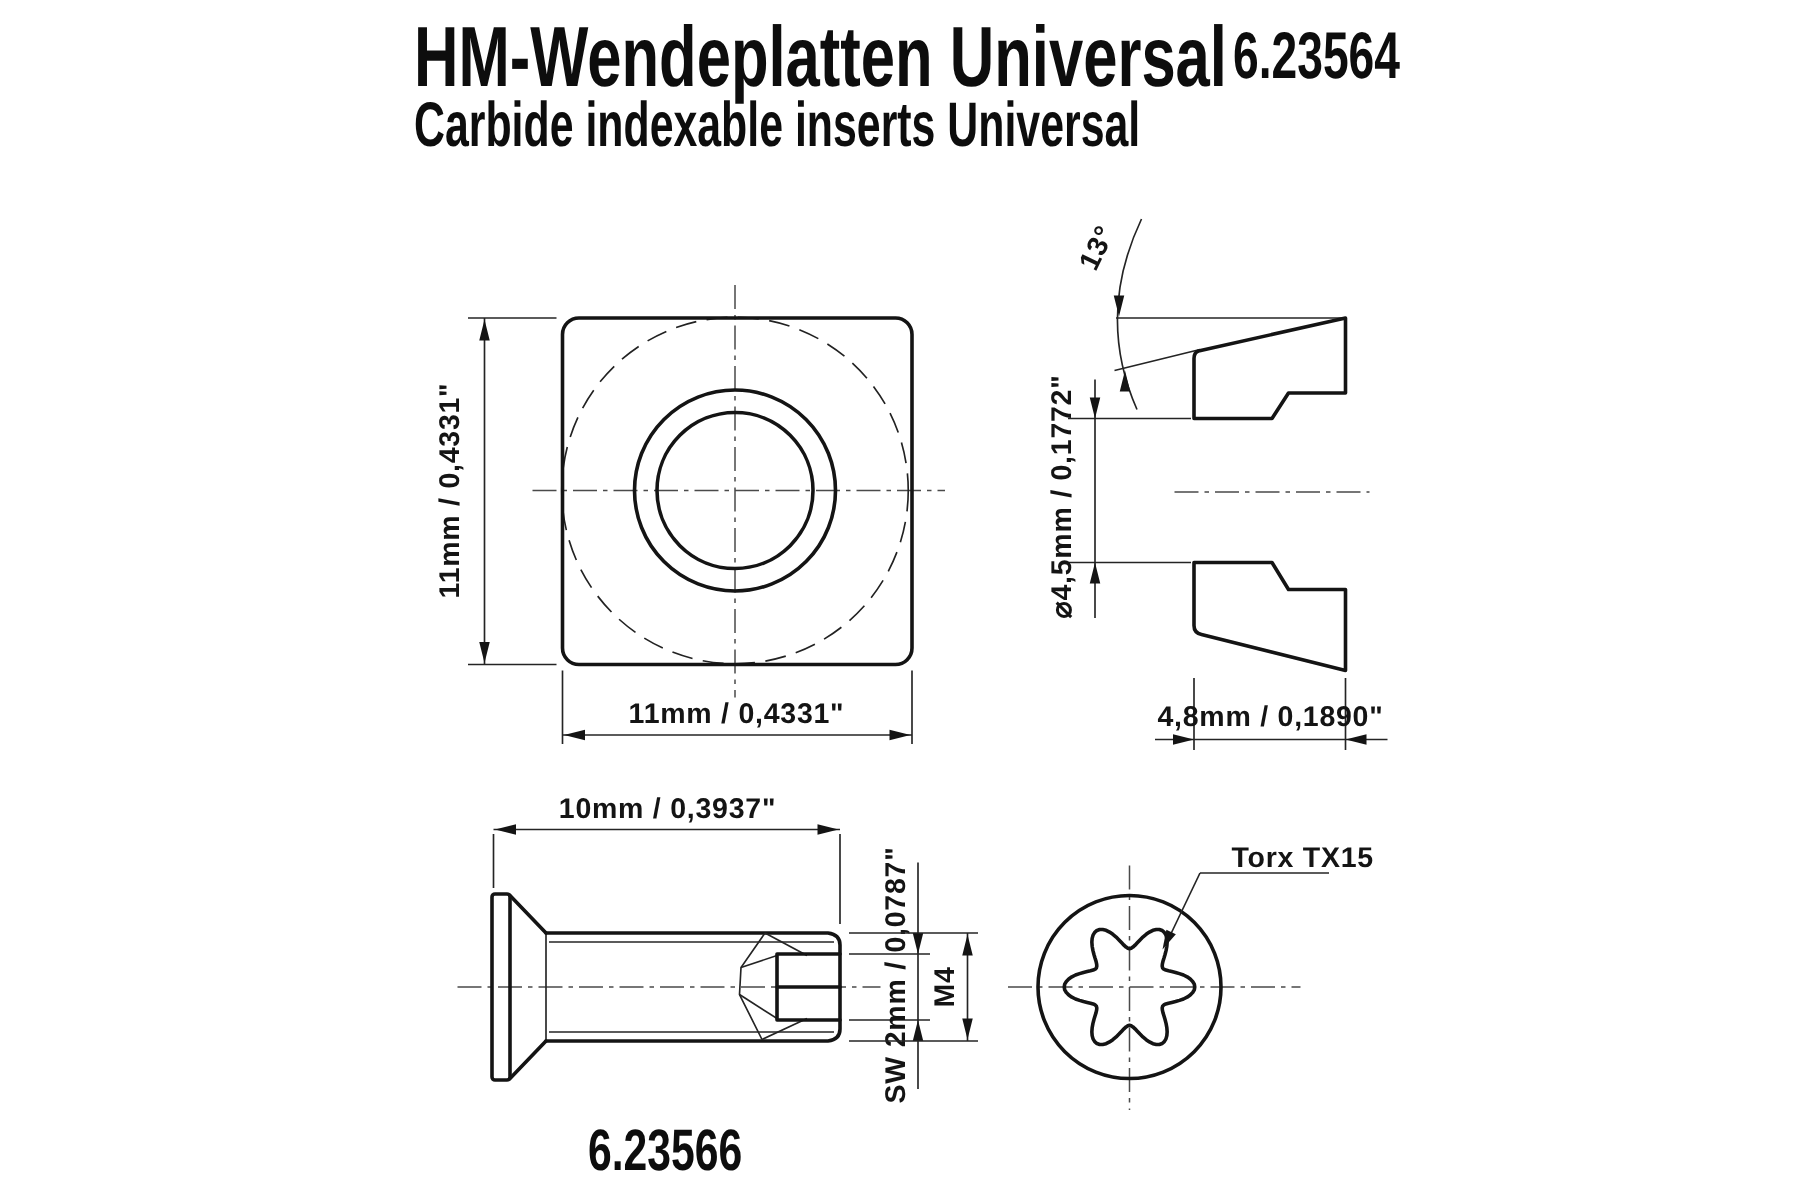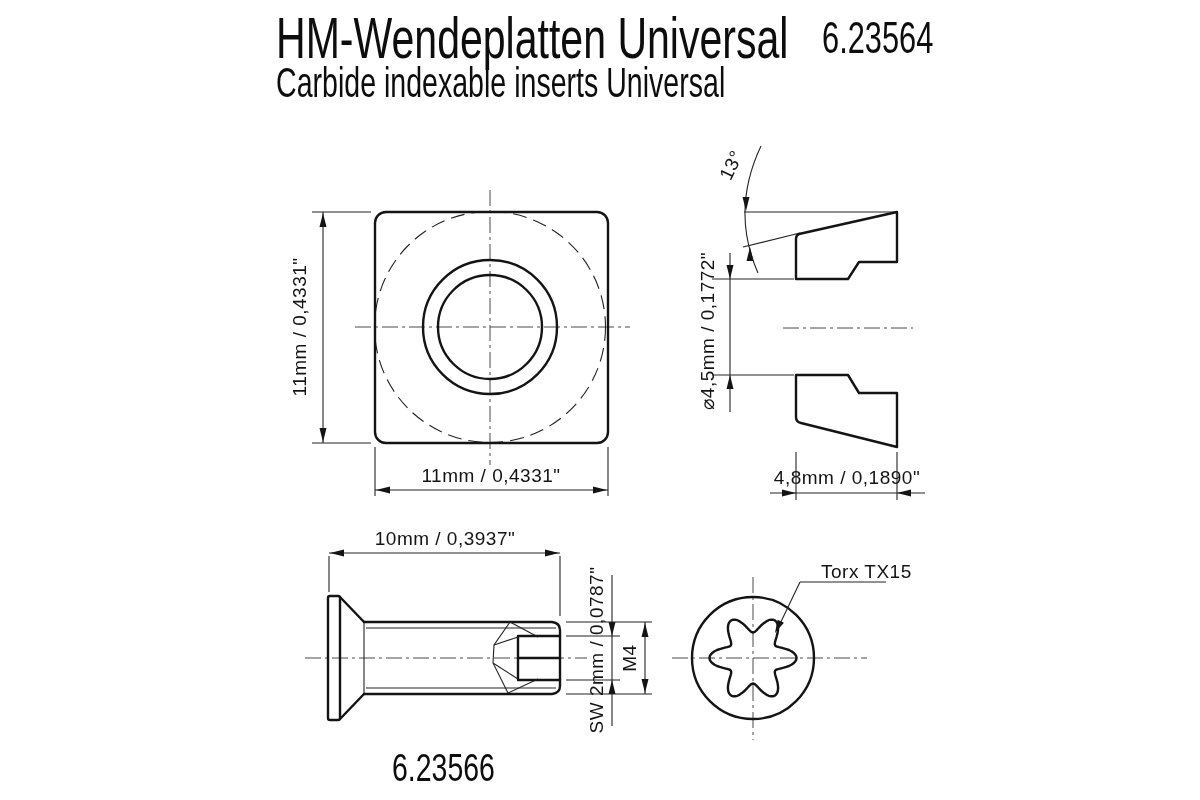--- a/index.html
+++ b/index.html
@@ -1,17 +1,17 @@
 <!DOCTYPE html>
 <html><head>
 <meta charset="utf-8">
 <style>
   html,body{margin:0;padding:0;background:#ffffff;}
   .page{position:relative;width:1200px;height:800px;background:#fff;overflow:hidden;
-        font-family:"Liberation Sans",sans-serif;color:#0d0d0d;}
+        font-family:"Liberation Sans",sans-serif;color:#0d0d0d;font-weight:bold;}
   .hdr{position:absolute;white-space:nowrap;transform-origin:left top;line-height:1;color:#0d0d0d;}
   .title{left:276px;top:10px;font-size:57px;transform:scaleX(0.72);}
   .subtitle{left:276px;top:62px;font-size:42px;transform:scaleX(0.68);}
   .pn1{left:822px;top:16px;font-size:44px;transform:scaleX(0.70);}
   .pn2{left:392px;top:748px;font-size:39px;transform:scaleX(0.73);}
   svg{position:absolute;left:0;top:0;}
   .thick{stroke:#141414;stroke-width:2.4;fill:none;stroke-linecap:round;stroke-linejoin:round;}
   .thin{stroke:#242424;stroke-width:1.1;fill:none;}
   .cl{stroke:#4a4a4a;stroke-width:1;fill:none;stroke-dasharray:16 4 3 4;}
   .dashed{stroke:#222;stroke-width:1.1;fill:none;stroke-dasharray:14 7;}

